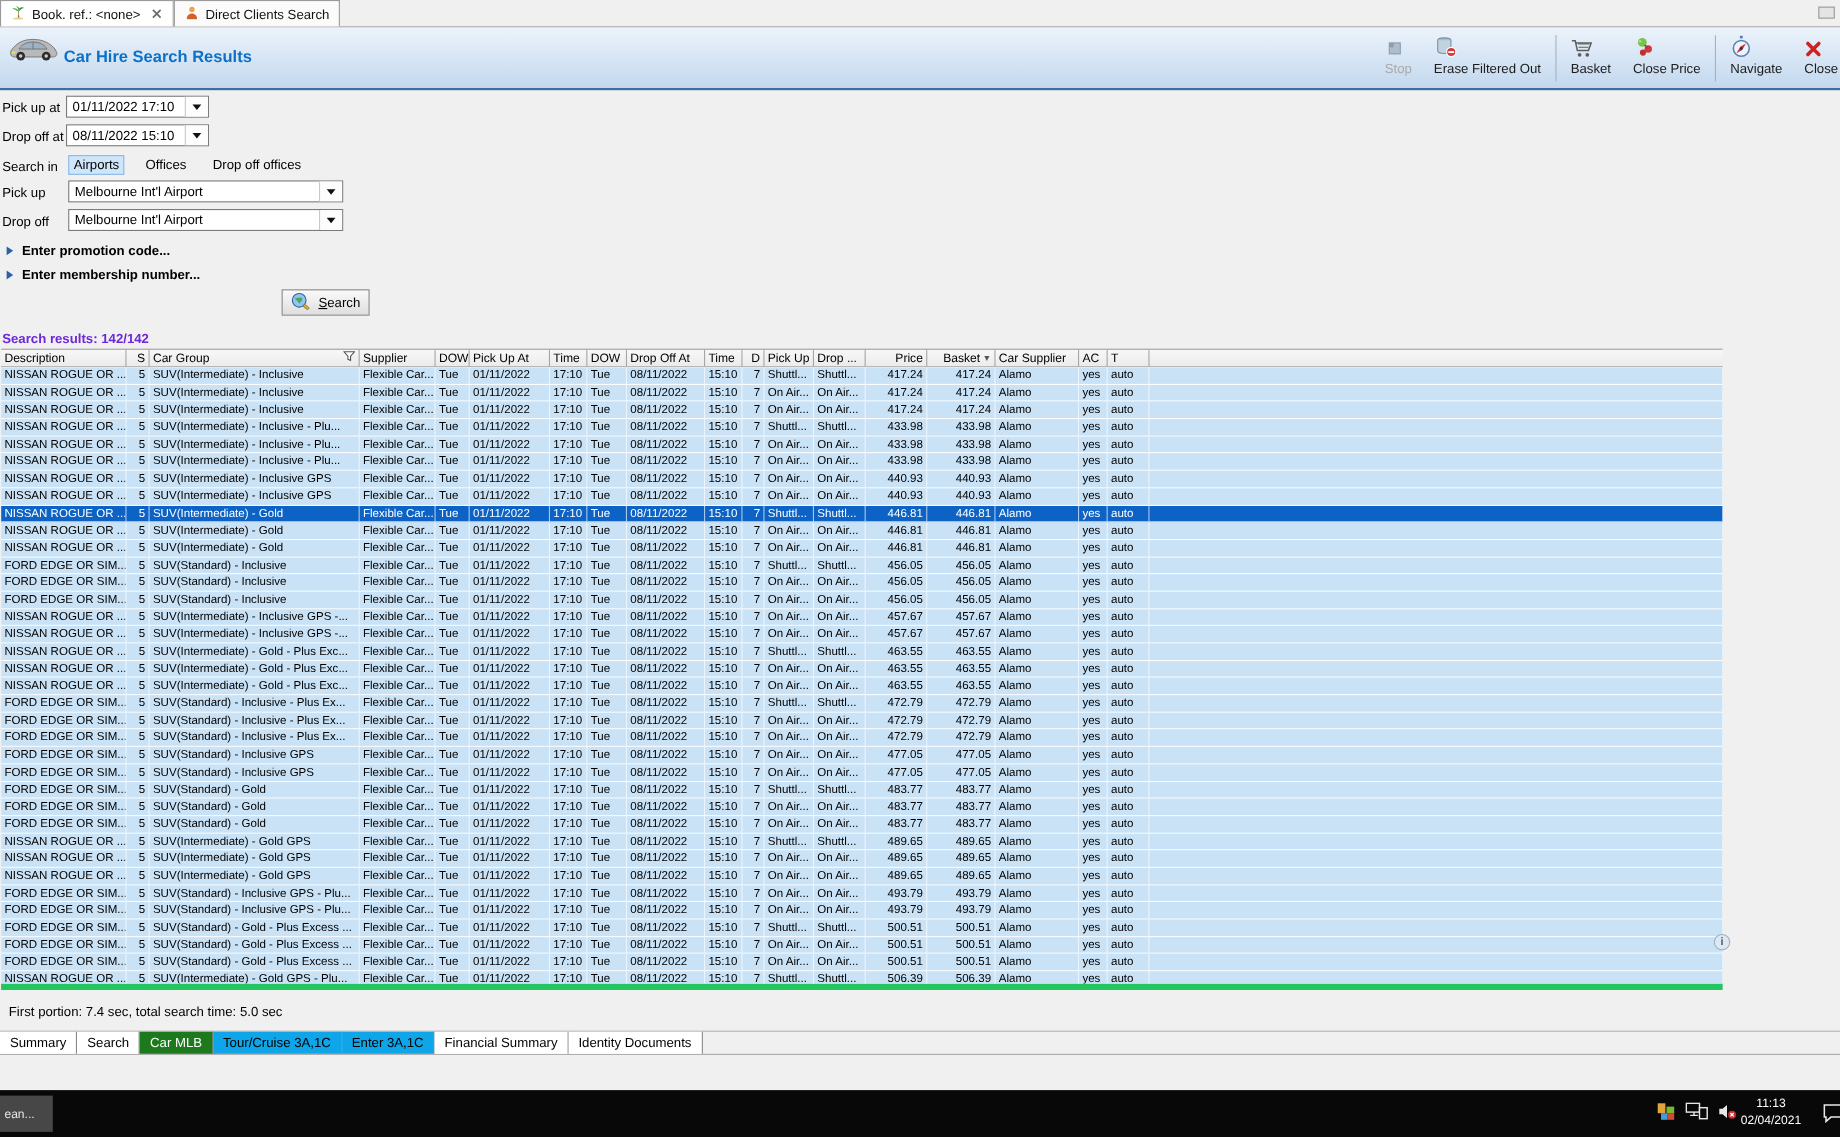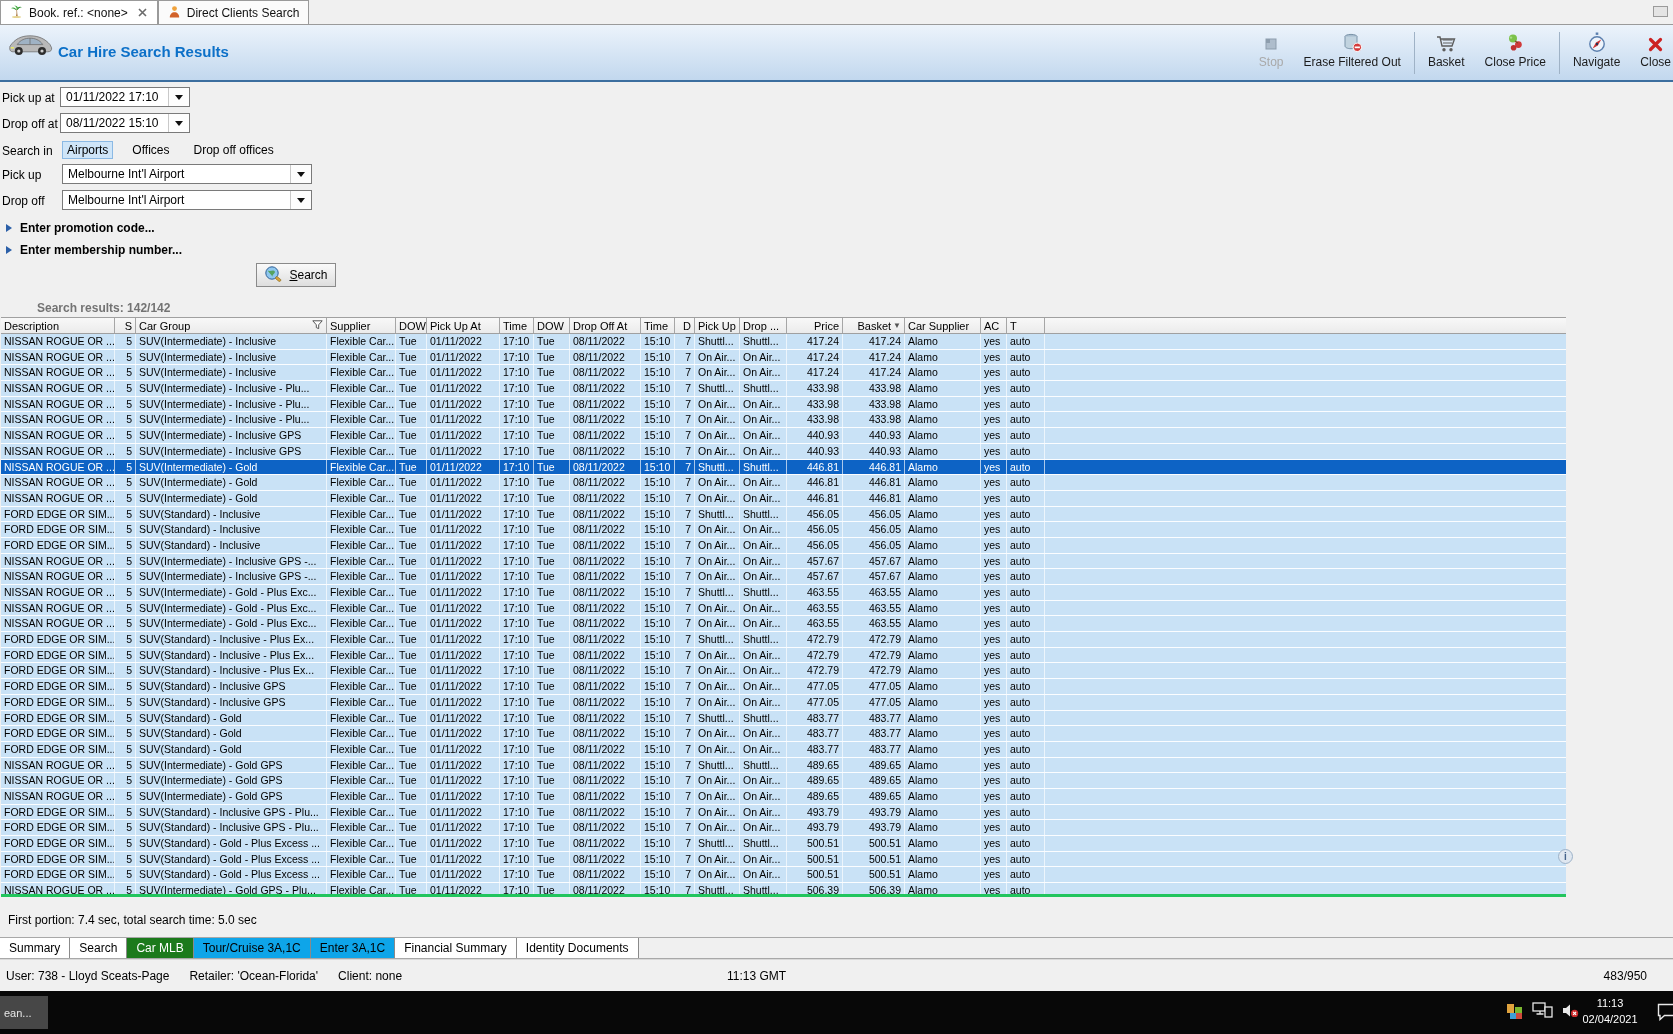--- a/index.html
+++ b/index.html
@@ -14,21 +14,21 @@
   .ttab.active{background:#ffffff;}
   .tclose{display:flex;align-items:center;margin-left:3px;}
   .winctl{position:absolute;right:5px;top:6px;width:13px;height:9px;border:1px solid #9a9a9a;background:#e4e4e4;}
 
   
   .header{position:absolute;top:25px;left:0;right:0;height:55px;
     background:linear-gradient(#ecf3fb,#c2d8ee);border-bottom:2px solid #3c6e9f;}
   .caricon{position:absolute;left:6px;top:3px;}
   .ptitle{position:absolute;left:58px;top:18px;font-size:15px;font-weight:bold;color:#0c70c8;}
   .toolbar{position:absolute;right:-8px;top:5px;display:flex;align-items:flex-start;}
-  .tbtn{display:flex;flex-direction:column;align-items:center;gap:2px;padding:3px 10px;
+  .tbtn{display:flex;flex-direction:column;align-items:flex-start;gap:2px;padding:3px 10px;
     font-size:12px;color:#1c1c1c;white-space:nowrap;cursor:default;}
   .tbtn.disabled{color:#a9a9a9;}
   .tbtn .ticn{height:20px;display:flex;align-items:flex-end;}
   .tsep{width:1px;background:#9fb2c6;height:42px;margin:2px 3px 0 3px;}
 
   
   .flabel{position:absolute;font-size:12px;color:#000;}
   .combo{position:absolute;background:#fff;border:1px solid #7a7a7a;height:20px;
     box-sizing:border-box;font-size:12px;display:flex;align-items:center;}
   .combo .cv{flex:1;padding:0 5px;white-space:nowrap;overflow:hidden;}
@@ -41,24 +41,24 @@
   .expander{position:absolute;font-weight:bold;font-size:12px;color:#000;
     display:flex;align-items:center;gap:8px;}
   .extri{width:0;height:0;border-top:4px solid transparent;border-bottom:4px solid transparent;
     border-left:6px solid #2b5fa8;}
   .sbtn{position:absolute;left:256px;top:263px;width:80px;height:24px;border:1px solid #8a8a8a;
     background:linear-gradient(#fafafa,#dedede);display:flex;align-items:center;
     justify-content:center;gap:6px;font-size:12px;box-sizing:border-box;}
   .sbtn .lbl{display:block;}
   .sbtn .lbl::first-letter{text-decoration:underline;}
 
-  .results-label{position:absolute;left:2px;top:301px;font-size:12px;font-weight:bold;color:#737373;margin-left:35px;}
+  .results-label{position:absolute;left:2px;top:301px;font-size:12px;font-weight:bold;color:#6d28d9;}
 
   
-  .grid{position:absolute;left:1px;top:317px;width:1565px;border-bottom:3px solid #22c55e;}
+  .grid{position:absolute;left:1px;top:317px;width:1565px;border-bottom:6px solid #22c55e;}
   .ghead{display:flex;height:17px;background:linear-gradient(#f8f8f8,#ebebeb);
     border-top:1px solid #a0a0a0;border-bottom:1px solid #a0a0a0;box-sizing:border-box;}
   .hcell{border-right:1px solid #a6a6a6;font-size:11px;color:#000;padding:0 3px;
     display:flex;align-items:center;box-sizing:border-box;white-space:nowrap;overflow:hidden;}
   .hcell.r{justify-content:flex-end;}
   .hfill{flex:1;border-right:none;}
   .gbody{height:560px;overflow:hidden;background:#fdfdfd;}
   .grow{display:flex;height:15.7px;background:#c9e2f6;box-sizing:border-box;border-bottom:1px solid #fbfdff;}
   .grow.selected{background:#0d63c5;color:#fff;}
   .gcell{font-size:10.5px;padding:0 3px;white-space:nowrap;overflow:hidden;
@@ -1099,29 +1099,20 @@
   <div class="btabs" id="btabs">
       <div class="btab">Summary</div>
       <div class="btab">Search</div>
       <div class="btab activegreen">Car MLB</div>
       <div class="btab litegreen">Tour/Cruise 3A,1C</div>
       <div class="btab litegreen">Enter 3A,1C</div>
       <div class="btab">Financial Summary</div>
       <div class="btab">Identity Documents</div>
     </div>
 
-  <div class="statusbar">
-    <div class="sbleft">
-      <span>User: 738 - Lloyd Sceats-Page</span>
-      <span>Retailer: 'Ocean-Florida'</span>
-      <span>Client: none</span>
-    </div>
-    <span class="sbtime">11:13 GMT</span>
-    <span class="sbcount">483/950</span>
-  </div>
 
   <div class="taskbar">
     <div class="tk-app">ean...</div>
     <div class="tray">
       <span id="tray1"><svg width="18" height="18" viewBox="0 0 18 18">
             <rect x="1" y="2" width="7" height="9" fill="#e0a33e"></rect>
             <rect x="9" y="5" width="7" height="6" fill="#7cb82f"></rect>
             <rect x="4" y="11" width="6" height="6" fill="#3f9ed6"></rect>
             <rect x="10" y="11" width="6" height="6" fill="#d04a3a"></rect>
           </svg></span>

